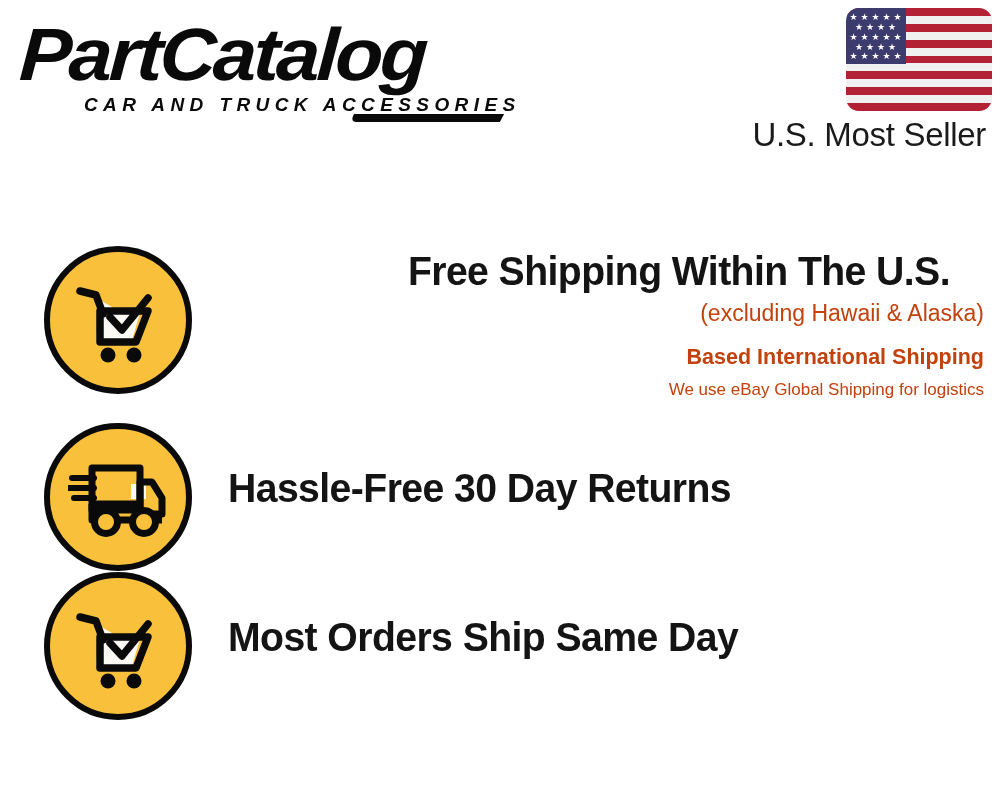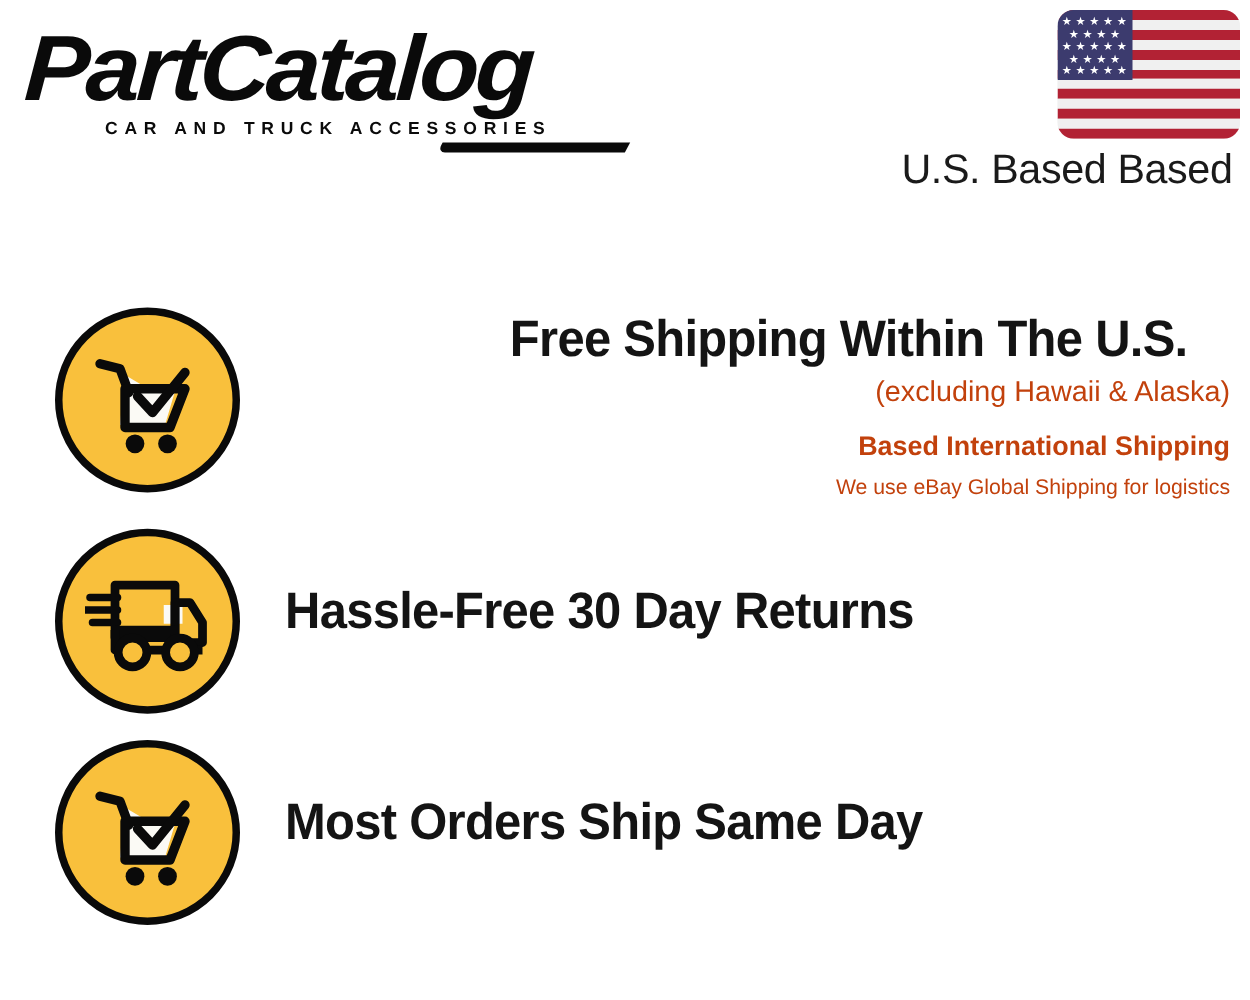--- a/index.html
+++ b/index.html
@@ -42,21 +42,22 @@
     transform: scaleX(1.06) skewX(-3deg);
     transform-origin: left top;
     white-space: nowrap;
   }
   .brand-tagline {
     position: absolute;
     left: 62px;
     top: 76px;
     font-family: "Liberation Sans", sans-serif;
     font-weight: bold;
-    font-size: 14px;
+    font-style: italic;
+    font-size: 19px;
     letter-spacing: 5.4px;
     color: #0a0a0a;
     white-space: nowrap;
   }
   .brand-swoop {
     position: absolute;
     left: 330px;
     top: 96px;
     width: 150px;
     height: 8px;
@@ -128,21 +129,21 @@
   }
   .feature-row {
     position: absolute;
     left: 44px;
     width: 940px;
     display: flex;
     align-items: flex-start;
   }
   .feature-row.row-1 { top: 6px; text-align: right; }
   .feature-row.row-2 { top: 183px; }
-  .feature-row.row-3 { top: 352px; justify-content: flex-end; }
+  .feature-row.row-3 { top: 332px; justify-content: flex-end; }
 
   .badge-circle {
     flex: 0 0 auto;
     width: 148px;
     height: 148px;
     border-radius: 50%;
     background: #f9c03c;
     border: 6px solid #0a0a0a;
     box-sizing: border-box;
     position: relative;
@@ -237,21 +238,21 @@
         <span class="star" style="left:19.5px; top:35px;">★</span>
         <span class="star" style="left:30.5px; top:35px;">★</span>
         <span class="star" style="left:41.5px; top:35px;">★</span>
         <span class="star" style="left:3px;  top:44px;">★</span>
         <span class="star" style="left:14px; top:44px;">★</span>
         <span class="star" style="left:25px; top:44px;">★</span>
         <span class="star" style="left:36px; top:44px;">★</span>
         <span class="star" style="left:47px; top:44px;">★</span>
       </span>
     </span>
-    <span class="seller-label">U.S. Based Based</span>
+    <span class="seller-label">U.S. Most Seller</span>
   </div>
 
 </div>
 
 <div class="features">
 
   <div class="feature-row row-1">
     <div class="badge-circle">
       <svg width="96" height="92" viewBox="0 0 96 92" aria-hidden="true">
         <path d="M30 26 L52 39 L70 39 L62 66 L26 66 Z" fill="#fbfaf5"></path>

